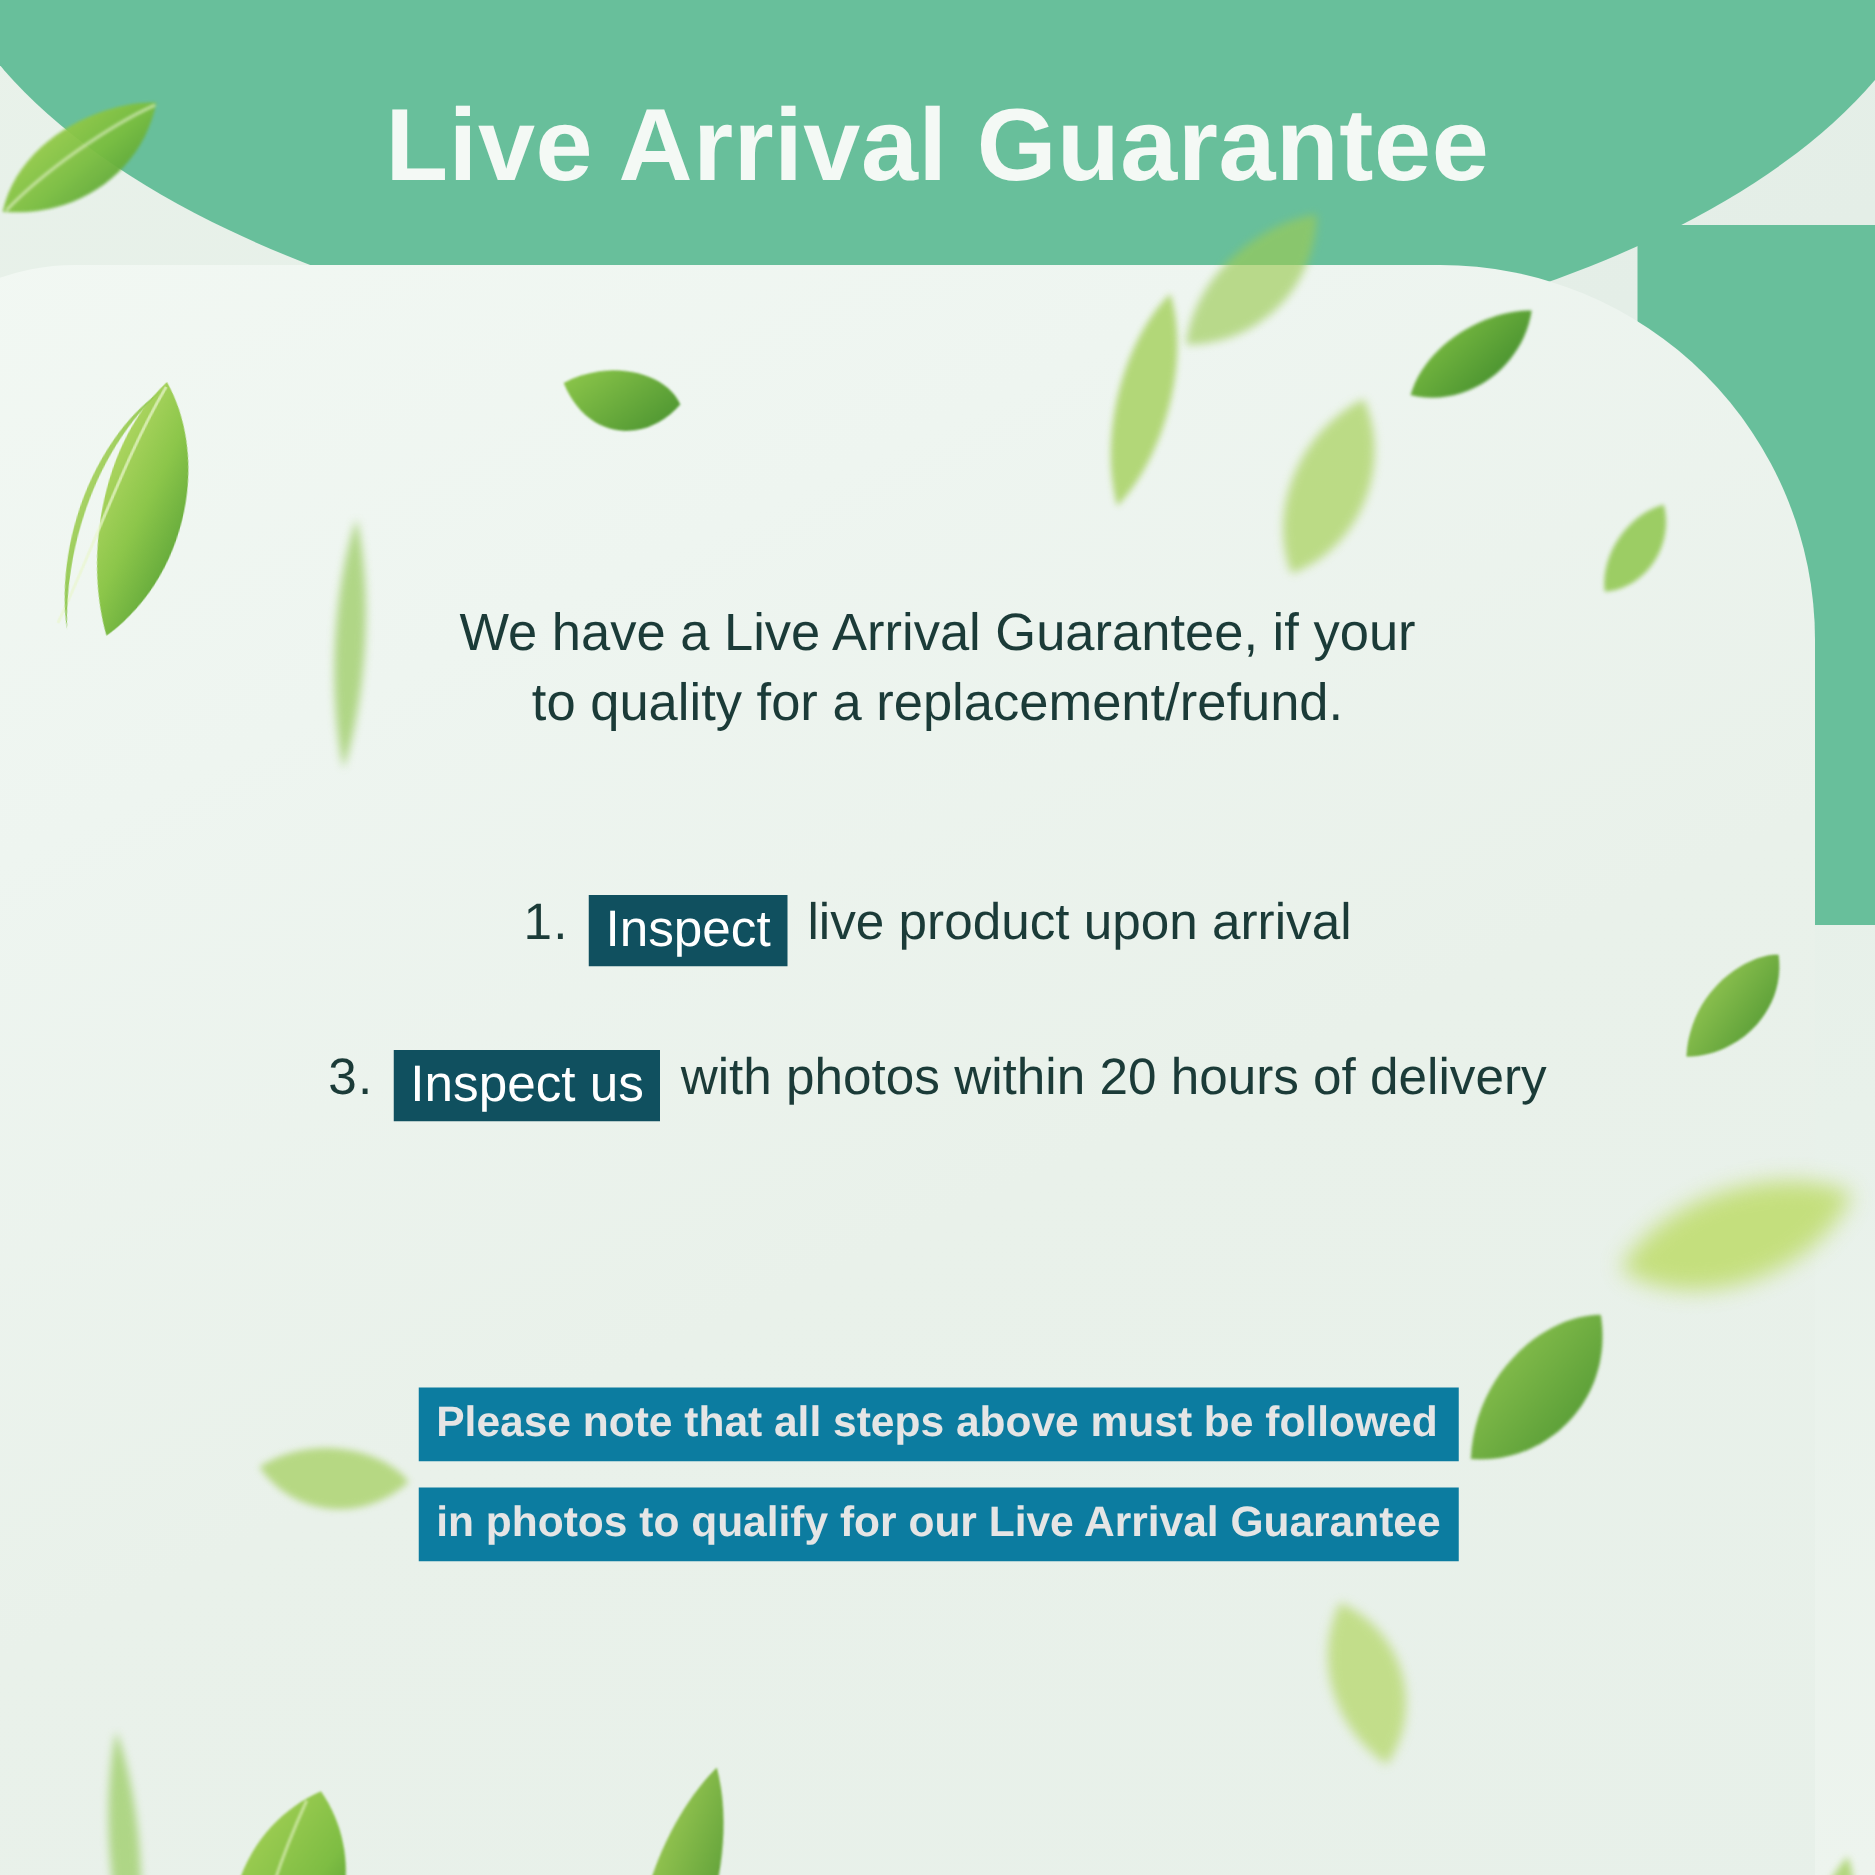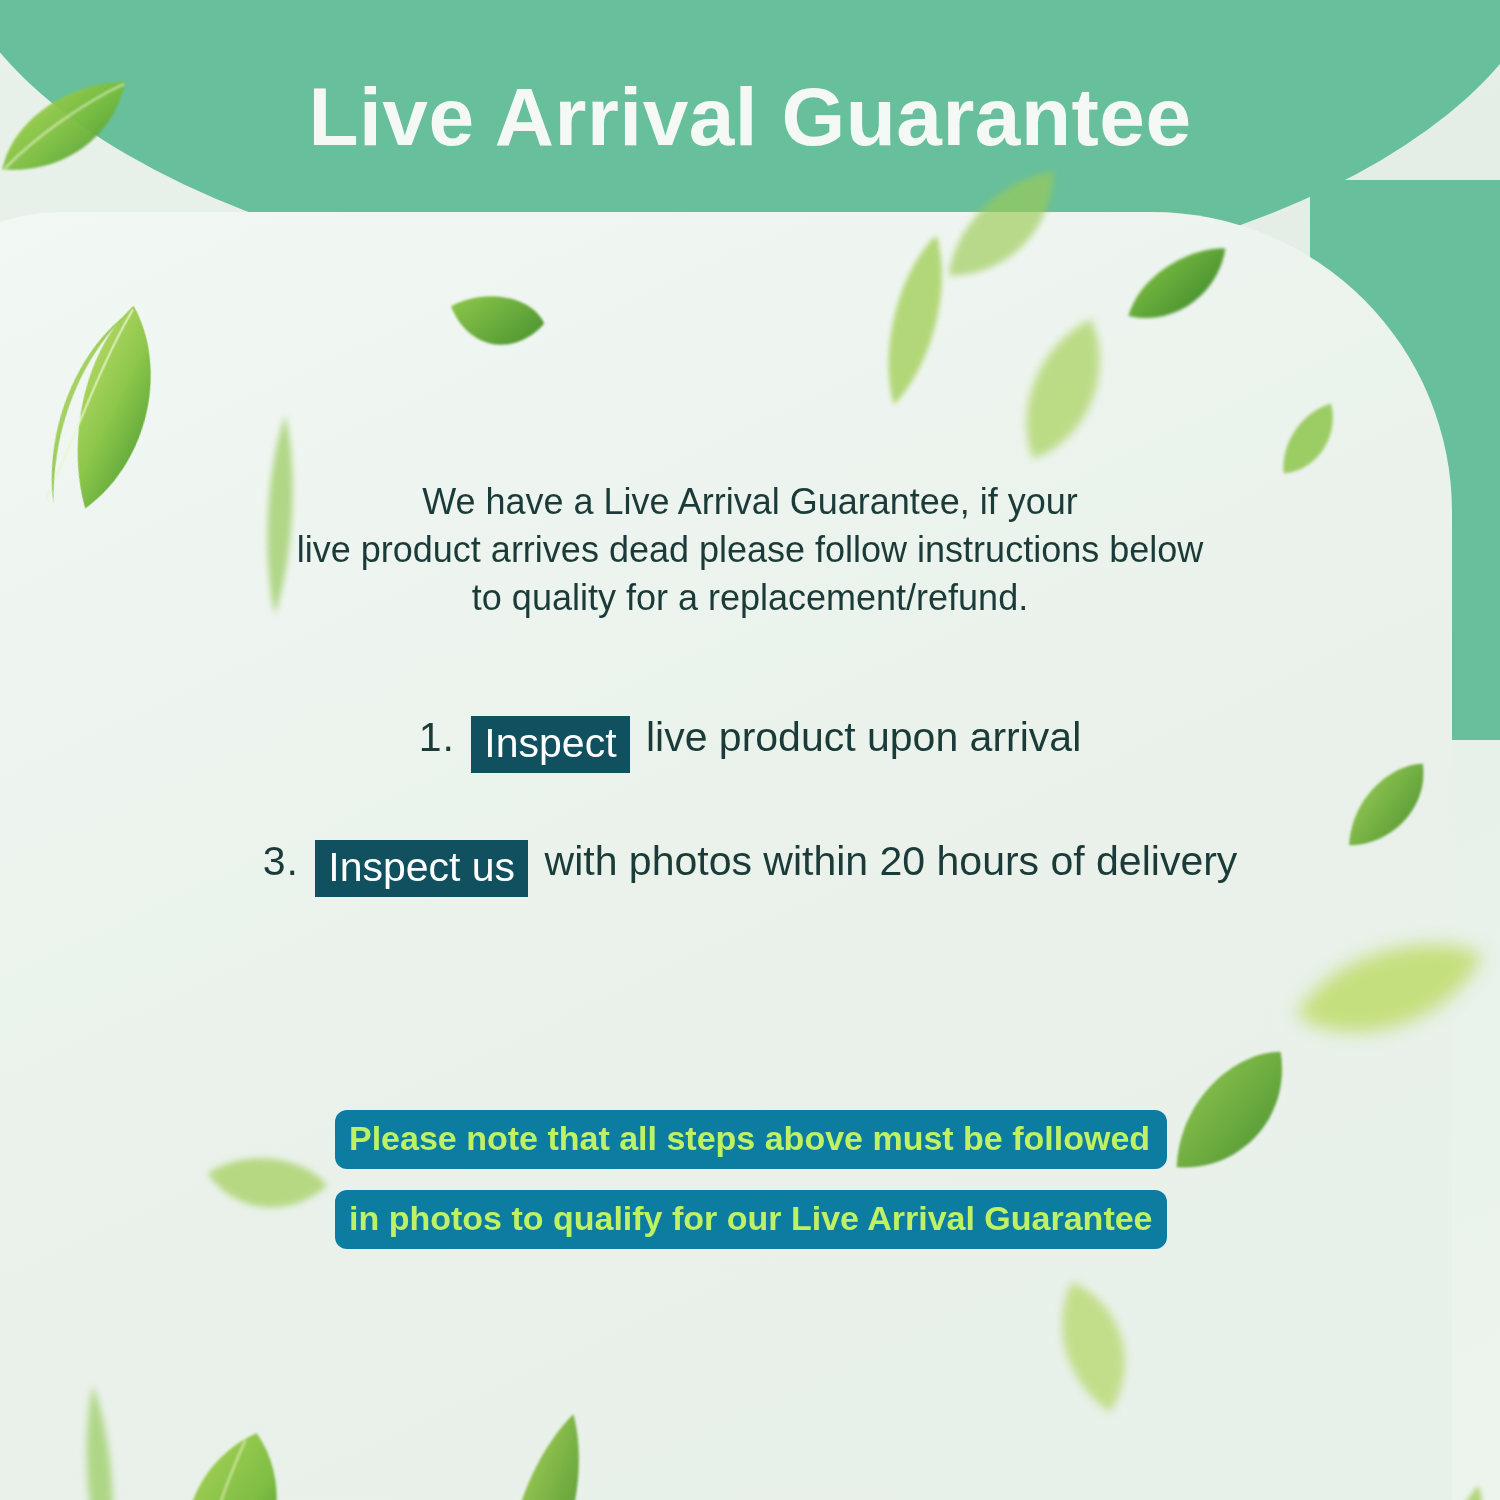--- a/index.html
+++ b/index.html
@@ -84,21 +84,21 @@
   }
 
   
   .intro {
     position: absolute;
     left: 0;
     top: 478px;
     width: 1500px;
     text-align: center;
     color: #1b3b38;
-    font-size: 36px;
+    font-size: 42px;
     line-height: 1.33;
     z-index: 6;
   }
   .intro .line { display: block; white-space: nowrap; }
 
   
   .steps {
     position: absolute;
     left: 0;
     top: 710px;
@@ -130,28 +130,27 @@
   
   .notes {
     position: absolute;
     left: 335px;
     top: 1110px;
     z-index: 6;
   }
   .note-bar {
     display: block;
     background: #0c7ca0;
-    color: #bef264;
+    color: #e5e5e5;
     font-size: 34px;
     font-weight: bold;
     padding: 11px 14px 14px 14px;
     line-height: 1;
     white-space: nowrap;
     margin-bottom: 21px;
-    border-radius: 12px;
   }
 </style>
 </head>
 <body>
 
 <div id="poster">
 
   <div class="bg-base"></div>
   <div class="header-blob"></div>
   <div class="right-green"></div>
@@ -317,21 +316,20 @@
   <div class="leaf" style="left:1425px; top:1480px; width:70px; height:180px; transform:rotate(10deg); filter:blur(2.8px); opacity:.74;">
     <svg viewBox="0 0 40 110">
         <path d="M22,2 C38,32 34,80 14,108 C2,74 6,28 22,2 Z" fill="#9ecd57"></path>
       </svg>
   </div>
 
   <div class="title">Live Arrival Guarantee</div>
 
   <div class="intro">
     <span class="line">We have a Live Arrival Guarantee, if your</span>
-    <span class="line">live product arrives dead please follow instructions below</span>
     <span class="line">to quality for a replacement/refund.</span>
   </div>
 
   <div class="steps">
 
     <div class="step">
       <span class="num">1.</span>
       <span class="hl">Inspect</span>
       <span>live product upon arrival</span>
     </div>

